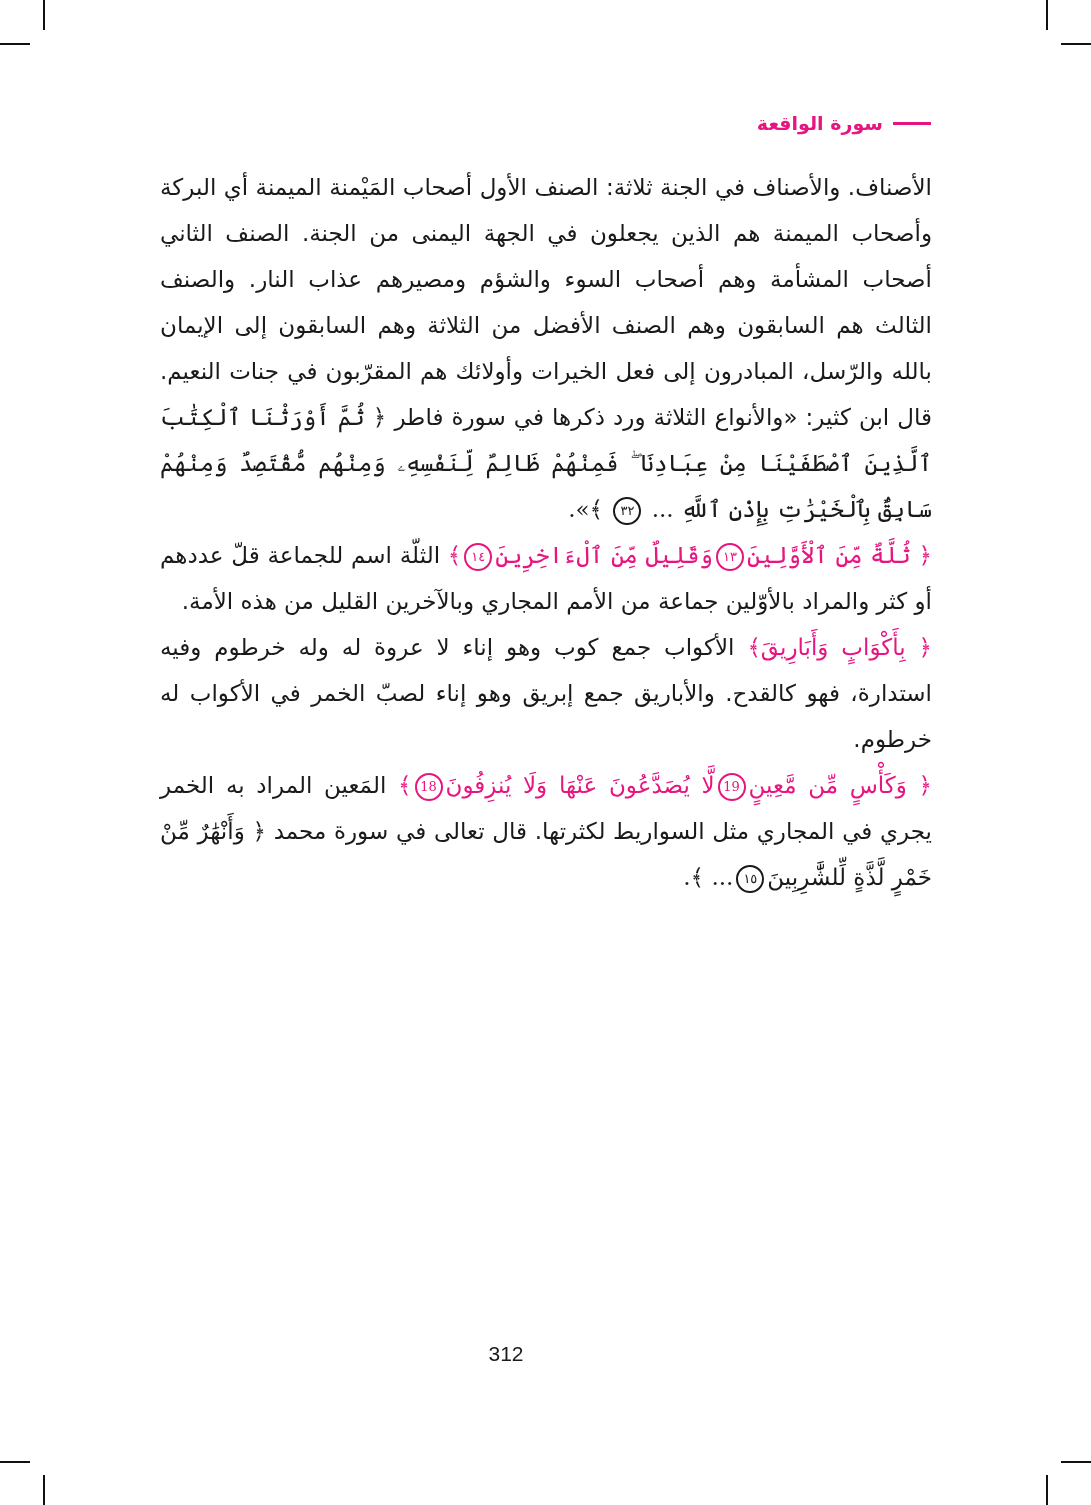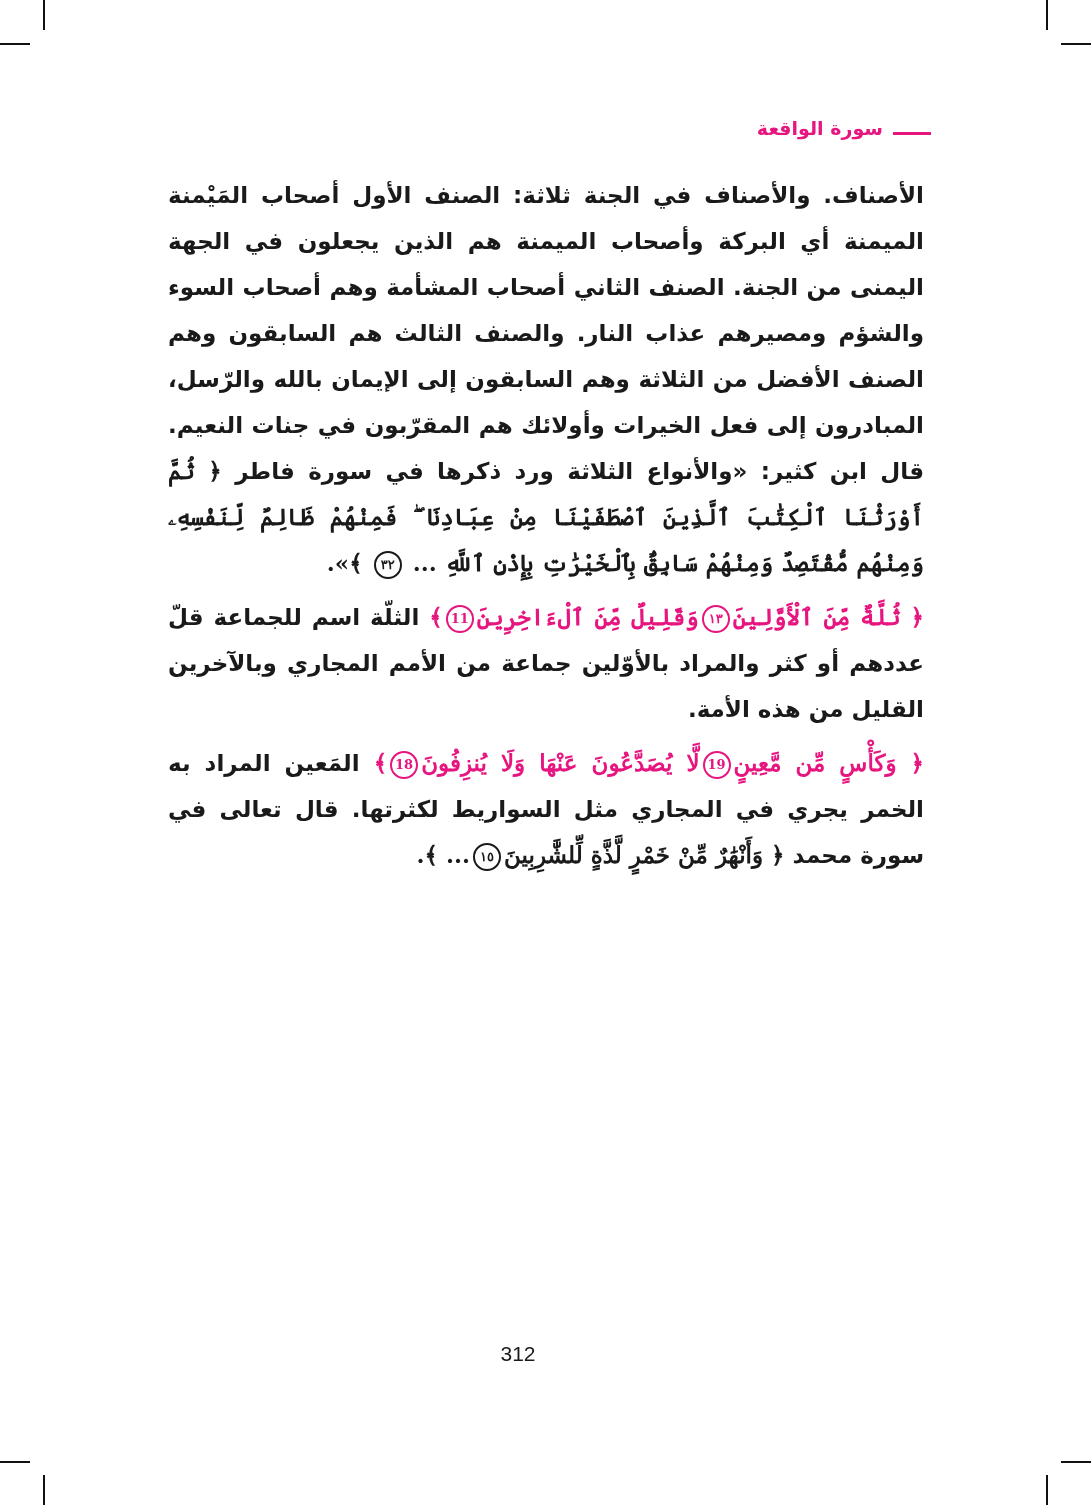--- a/index.html
+++ b/index.html
@@ -2,41 +2,41 @@
 <html><head>
   <meta charset="utf-8">
   <style>
     html, body { margin: 0; padding: 0; background: #ffffff; }
     body { width: 1091px; height: 1505px; position: relative; overflow: hidden; }
     .crop { position: absolute; background: #111; }
     .v { width: 2px; height: 30px; }
     .h { width: 30px; height: 2px; }
     .header {
       position: absolute; right: 160px; top: 112px; height: 32px;
-      display: flex; align-items: center; gap: 10px; direction: rtl;
+      display: flex; gap: 10px; direction: rtl;
     }
     .header-bar { width: 38px; height: 3px; background: #e6157f; margin-top: 10px; }
     .header-title {
       color: #e6157f; font-family: "DejaVu Sans", sans-serif; font-size: 19px; font-weight: bold;
     }
     .page {
       position: absolute; left: 160px; top: 164px; width: 772px;
       direction: rtl; text-align: justify;
       font-family: "DejaVu Sans", sans-serif; font-size: 23px; line-height: 46px; color: #1a1a1a;
     }
-    .para { margin: 8px; font-weight: bold; }
+    .para { margin: 0; }
     .quran { color: #e6157f; font-family: "DejaVu Serif", serif; }
     .quran-dark { color: #1a1a1a; font-family: "DejaVu Serif", serif; }
     .ayah-num {
       display: inline-block; min-width: 24px; height: 24px; line-height: 24px;
       border: 2px solid currentColor; border-radius: 50%; text-align: center;
       font-size: 13px; margin: 0 3px; vertical-align: middle;
     }
     .page-number {
-      position: absolute; left: 12px; width: 1012px; top: 1342px; text-align: center;
+      position: absolute; left: 0; width: 1012px; top: 1342px; text-align: center;
       font-family: "Liberation Sans", sans-serif; font-size: 21px; color: #1a1a1a;
     }
   </style>
 </head>
 <body>
 
 <div class="crop v" style="left:43px; top:0;"></div>
 <div class="crop h" style="left:0; top:43px;"></div>
 <div class="crop v" style="left:1046px; top:0;"></div>
 <div class="crop h" style="left:1061px; top:43px;"></div>
@@ -51,27 +51,31 @@
 </div>
 
 <div class="page">
 
   <p class="para">
     <span>الأصناف. والأصناف في الجنة ثلاثة: الصنف الأول أصحاب المَيْمنة الميمنة أي البركة وأصحاب الميمنة هم الذين يجعلون في الجهة اليمنى من الجنة. الصنف الثاني أصحاب المشأمة وهم أصحاب السوء والشؤم ومصيرهم عذاب النار. والصنف الثالث هم السابقون وهم الصنف الأفضل من الثلاثة وهم السابقون إلى الإيمان بالله والرّسل، المبادرون إلى فعل الخيرات وأولائك هم المقرّبون في جنات النعيم. قال ابن كثير: «والأنواع الثلاثة ورد ذكرها في سورة فاطر</span>
     <span class="quran-dark"><span>﴿ ثُمَّ أَوْرَثْنَا ٱلْكِتَٰبَ ٱلَّذِينَ ٱصْطَفَيْنَا مِنْ عِبَادِنَا ۖ فَمِنْهُمْ ظَالِمٌ لِّنَفْسِهِۦ وَمِنْهُم مُّقْتَصِدٌ وَمِنْهُمْ سَابِقٌۢ بِٱلْخَيْرَٰتِ بِإِذْنِ ٱللَّهِ ... </span><span class="ayah-num">٣٢</span><span> ﴾».</span></span>
   </p>
 
   <p class="para">
-    <span class="quran"><span>﴿ ثُلَّةٌ مِّنَ ٱلْأَوَّلِينَ</span><span class="ayah-num">١٣</span><span>وَقَلِيلٌ مِّنَ ٱلْءَاخِرِينَ</span><span class="ayah-num">11</span><span>﴾</span></span>
+    <span class="quran"><span>﴿ ثُلَّةٌ مِّنَ ٱلْأَوَّلِينَ</span><span class="ayah-num">١٣</span><span>وَقَلِيلٌ مِّنَ ٱلْءَاخِرِينَ</span><span class="ayah-num">١٤</span><span>﴾</span></span>
     <span>الثلّة اسم للجماعة قلّ عددهم أو كثر والمراد بالأوّلين جماعة من الأمم المجاري وبالآخرين القليل من هذه الأمة.</span>
   </p>
 
 
 
 
+  <p class="para">
+    <span class="quran"><span>﴿ بِأَكْوَابٍ وَأَبَارِيقَ</span><span>﴾</span></span>
+    <span>الأكواب جمع كوب وهو إناء لا عروة له وله خرطوم وفيه استدارة، فهو كالقدح. والأباريق جمع إبريق وهو إناء لصبّ الخمر في الأكواب له خرطوم.</span>
+  </p>
 
   <p class="para">
     <span class="quran"><span>﴿ وَكَأْسٍ مِّن مَّعِينٍ</span><span class="ayah-num">19</span><span>لَّا يُصَدَّعُونَ عَنْهَا وَلَا يُنزِفُونَ</span><span class="ayah-num">18</span><span>﴾</span></span>
     <span>المَعين المراد به الخمر يجري في المجاري مثل السواريط لكثرتها. قال تعالى في سورة محمد</span>
     <span class="quran-dark"><span>﴿ وَأَنْهَٰرٌ مِّنْ خَمْرٍ لَّذَّةٍ لِّلشَّٰرِبِينَ</span><span class="ayah-num">١٥</span><span>... ﴾.</span></span>
   </p>
 
 
 
 </div>

